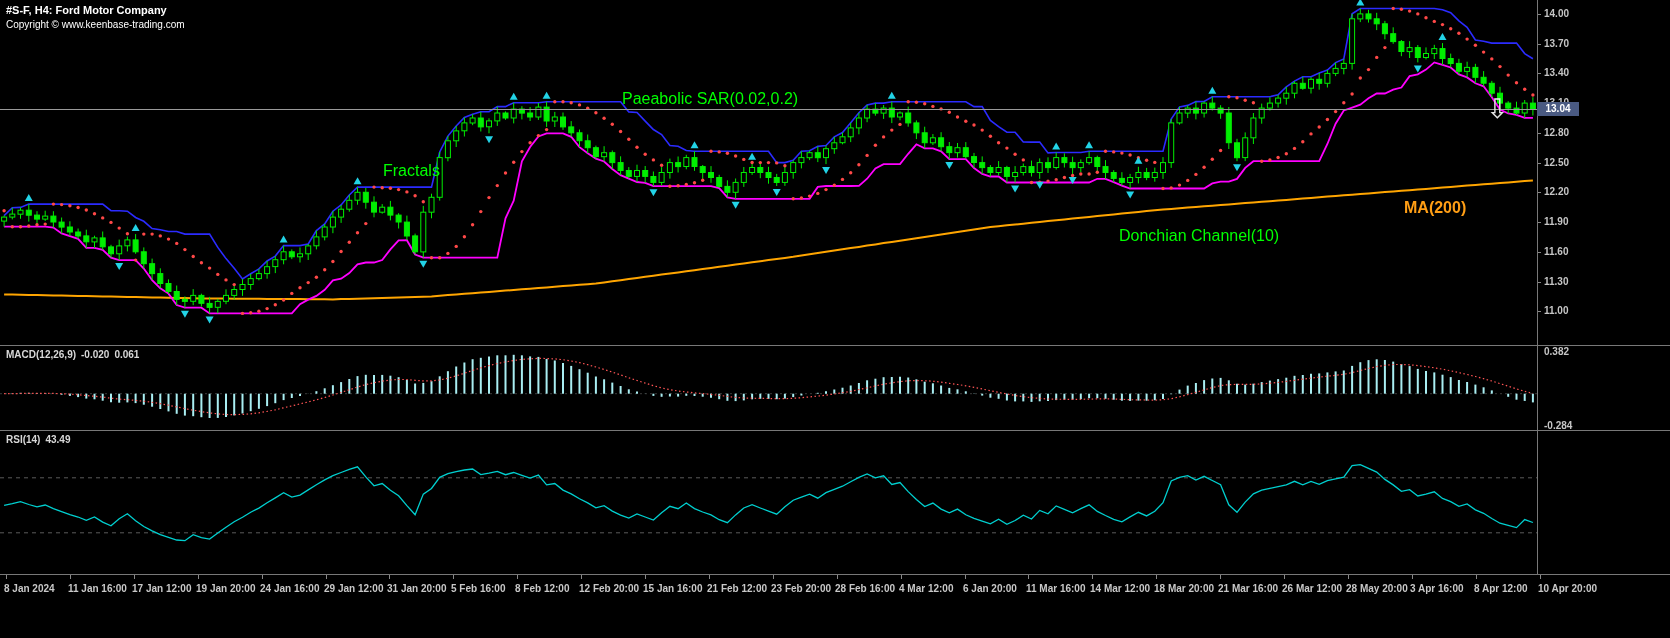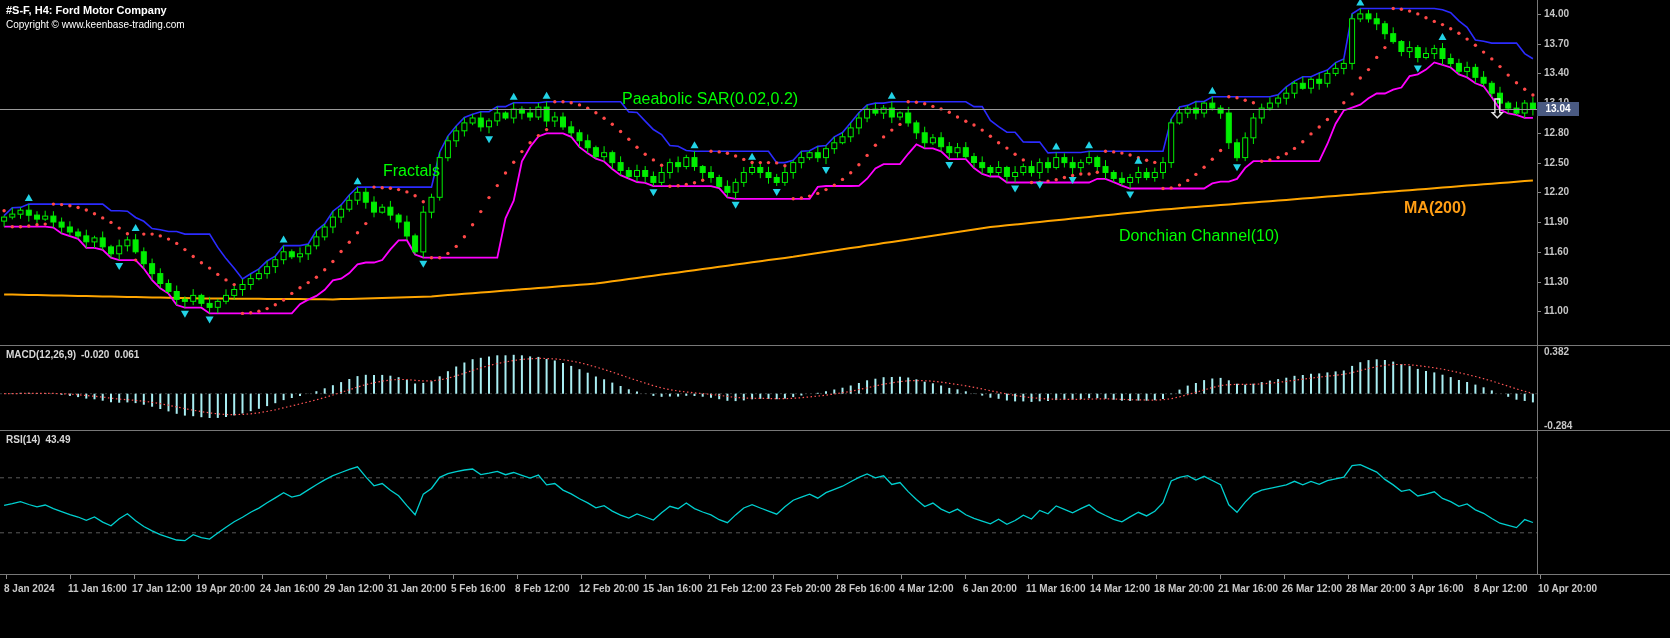--- a/index.html
+++ b/index.html
@@ -862,21 +862,21 @@
 
   <div class="sep" id="sep3"></div>
 
   <div id="time-axis">
       <div class="tlabel" style="left: 4px;">8 Jan 2024</div>
       <div class="ttick" style="left: 6px;"></div>
       <div class="tlabel" style="left: 68px;">11 Jan 16:00</div>
       <div class="ttick" style="left: 70px;"></div>
       <div class="tlabel" style="left: 132px;">17 Jan 12:00</div>
       <div class="ttick" style="left: 134px;"></div>
-      <div class="tlabel" style="left: 196px;">19 Apr 20:00</div>
+      <div class="tlabel" style="left: 196px;">19 Jan 20:00</div>
       <div class="ttick" style="left: 198px;"></div>
       <div class="tlabel" style="left: 260px;">24 Jan 16:00</div>
       <div class="ttick" style="left: 262px;"></div>
       <div class="tlabel" style="left: 324px;">29 Jan 12:00</div>
       <div class="ttick" style="left: 326px;"></div>
       <div class="tlabel" style="left: 387px;">31 Jan 20:00</div>
       <div class="ttick" style="left: 389px;"></div>
       <div class="tlabel" style="left: 451px;">5 Feb 16:00</div>
       <div class="ttick" style="left: 453px;"></div>
       <div class="tlabel" style="left: 515px;">8 Feb 12:00</div>
@@ -898,21 +898,21 @@
       <div class="tlabel" style="left: 1026px;">11 Mar 16:00</div>
       <div class="ttick" style="left: 1028px;"></div>
       <div class="tlabel" style="left: 1090px;">14 Mar 12:00</div>
       <div class="ttick" style="left: 1092px;"></div>
       <div class="tlabel" style="left: 1154px;">18 Mar 20:00</div>
       <div class="ttick" style="left: 1156px;"></div>
       <div class="tlabel" style="left: 1218px;">21 Mar 16:00</div>
       <div class="ttick" style="left: 1220px;"></div>
       <div class="tlabel" style="left: 1282px;">26 Mar 12:00</div>
       <div class="ttick" style="left: 1284px;"></div>
-      <div class="tlabel" style="left: 1346px;">28 Mar 20:00</div>
+      <div class="tlabel" style="left: 1346px;">28 May 20:00</div>
       <div class="ttick" style="left: 1348px;"></div>
       <div class="tlabel" style="left: 1410px;">3 Apr 16:00</div>
       <div class="ttick" style="left: 1412px;"></div>
       <div class="tlabel" style="left: 1474px;">8 Apr 12:00</div>
       <div class="ttick" style="left: 1476px;"></div>
       <div class="tlabel" style="left: 1538px;">10 Apr 20:00</div>
       <div class="ttick" style="left: 1540px;"></div>
     </div>
 
   <div id="price-axis">

